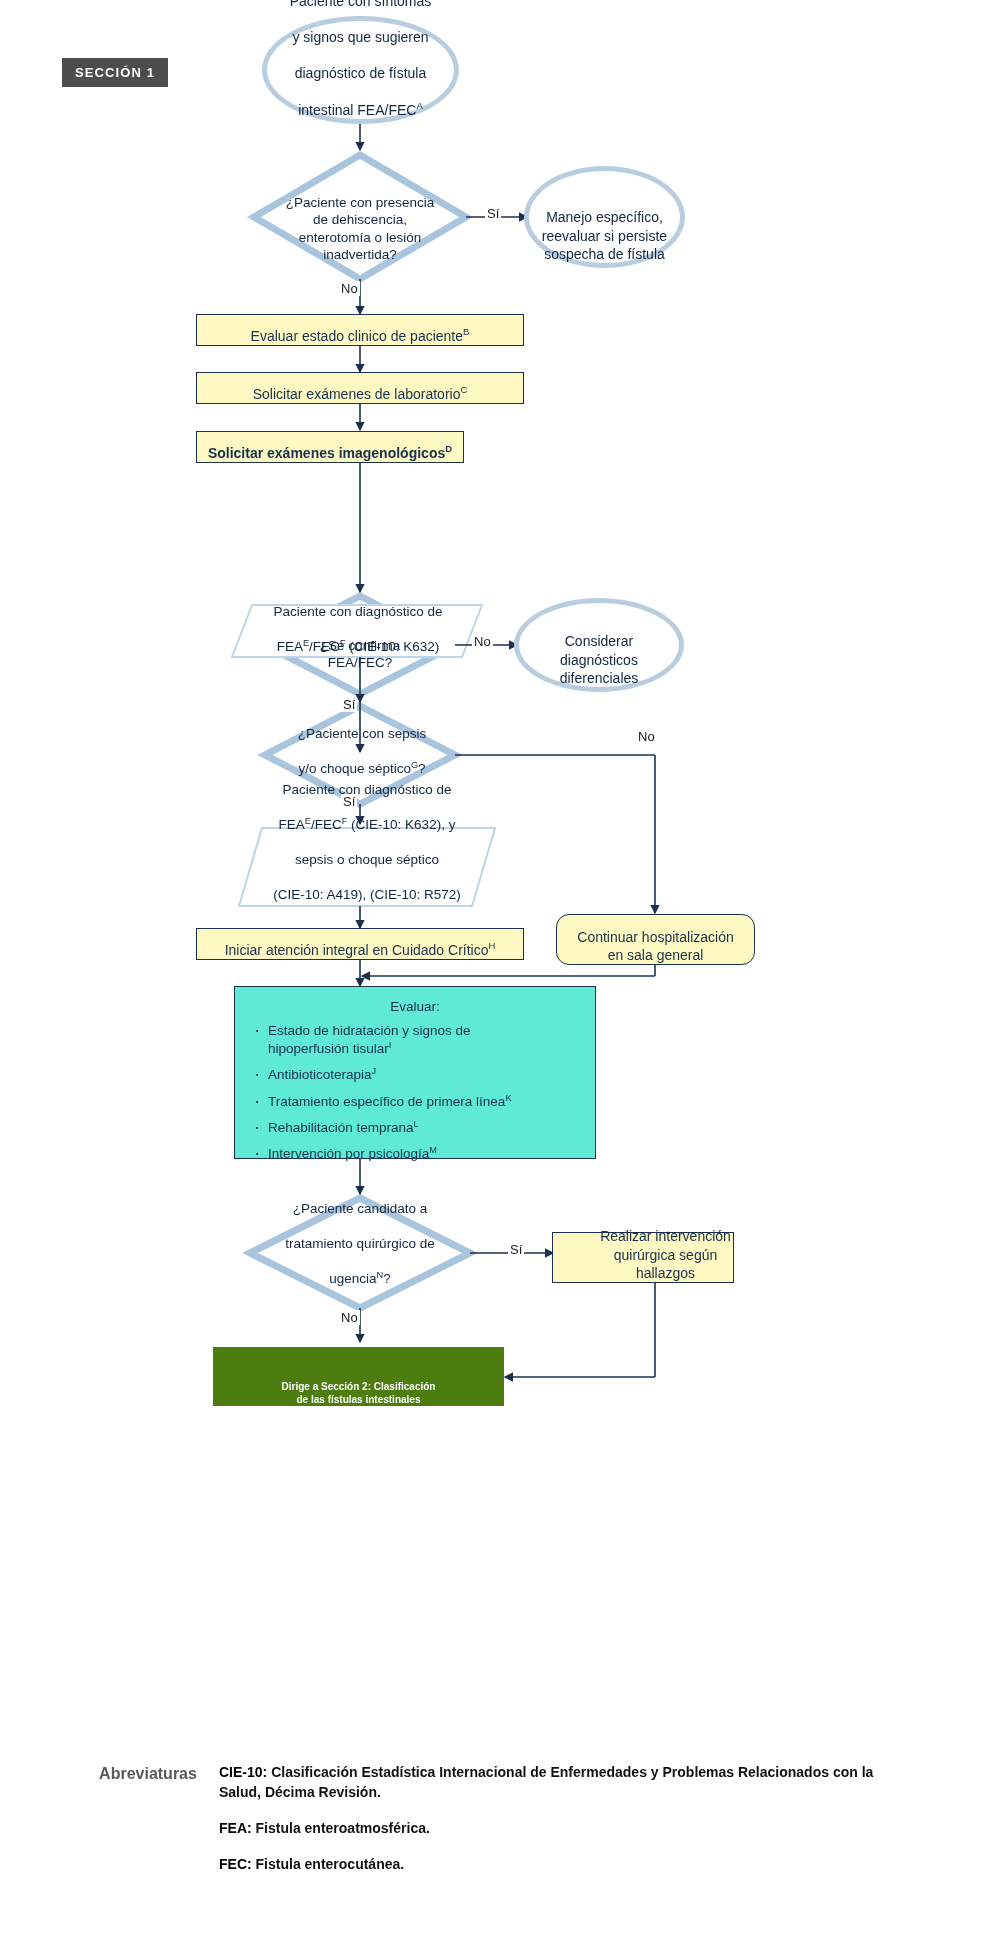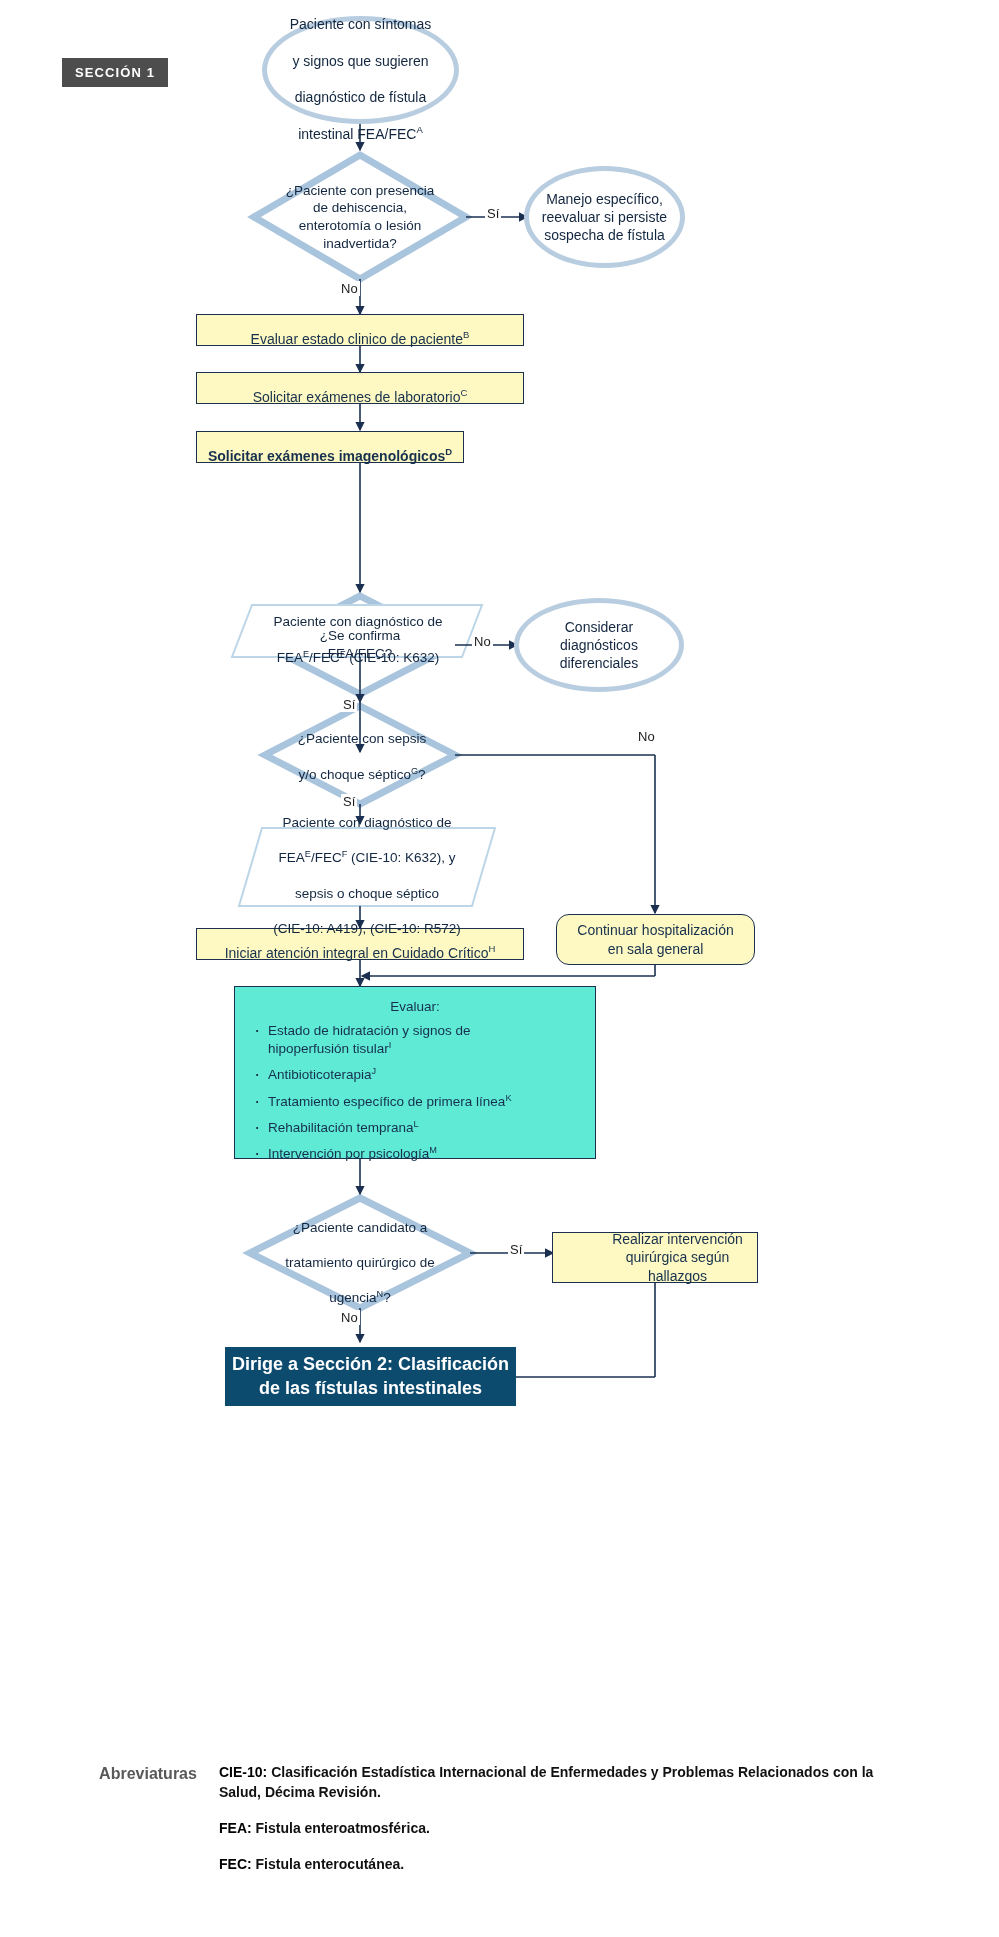--- a/index.html
+++ b/index.html
@@ -2,21 +2,21 @@
 <html><head>
 <meta charset="utf-8">
 <style>
   html,body{margin:0;padding:0;background:#ffffff;}
   body{
     width:999px;height:1937px;position:relative;overflow:hidden;
     font-family:"Liberation Sans","DejaVu Sans",sans-serif;
     color:#1b3050;
   }
   #flow-svg{position:absolute;left:0;top:0;width:999px;height:1937px;}
-  .node{position:absolute;box-sizing:border-box;display:flex;align-items:center;justify-content:center;text-align:center;}
+  .node{position:absolute;box-sizing:border-box;display:flex;align-items:flex-end;justify-content:center;text-align:center;}
   .node .txt{line-height:1.30;white-space:pre-line;}
 
   .section-badge{
     position:absolute;background:#4d4d4d;color:#ffffff;
     font-size:13px;letter-spacing:1.1px;font-weight:600;
     padding:7px 13px;
   }
 
   
   .ellipse{
@@ -28,21 +28,21 @@
     border:1.6px solid #1b3050;background:#fef9c3;font-size:14px;color:#16304e;
   }
   
   .diamond{background:transparent;}
   .diamond .txt{font-size:13.5px;color:#12263f;position:relative;z-index:2;}
   
   .para{font-size:13.5px;color:#12263f;background:transparent;}
   .para .txt{position:relative;z-index:2;}
   
   .green{
-    background:#0c4a6e;color:#ffffff;font-size:18px;font-weight:600;border:none;margin-left:12px;
+    background:#4d7c0f;color:#ffffff;font-size:10px;font-weight:600;border:none;
   }
   
   .bullets{
     border:1.6px solid #1b3050;background:#5eead4;font-size:13.5px;color:#16304e;
     display:block;padding:12px 16px 10px 16px;margin-left:38px;
   }
   .bullets .head{text-align:center;margin-bottom:8px;font-size:13.5px;}
   .bullets ul{list-style:none;margin:0;padding:0;}
   .bullets li{position:relative;padding-left:17px;margin:0 0 8px 0;line-height:1.35;}
   .bullets li:before{content:"\00B7";position:absolute;left:3px;top:-2px;font-size:19px;line-height:1.1;}
@@ -241,21 +241,21 @@
   <div class="txt">
     <span>¿Paciente candidato a</span><br>
     <span>tratamiento quirúrgico de</span><br>
     <span>ugencia</span><sup>N</sup><span>?</span>
   </div>
 </div>
 
 <div class="edge-label" style="left:508px;top:1242px;">Sí</div>
 <div class="edge-label" style="left:339px;top:1310px;">No</div>
 
-<div class="node rect" style="left:552px;top:1232px;width:206px;height:51px;padding-left:45px;">
+<div class="node rect" style="left:552px;top:1232px;width:182px;height:51px;padding-left:45px;">
   <div class="txt">Realizar intervención
 quirúrgica según hallazgos</div>
 </div>
 
 <div class="node green" style="left:213px;top:1347px;width:291px;height:59px;">
   <div class="txt">Dirige a Sección 2: Clasificación
 de las fístulas intestinales</div>
 </div>
 
 <div class="abbr-wrap">

